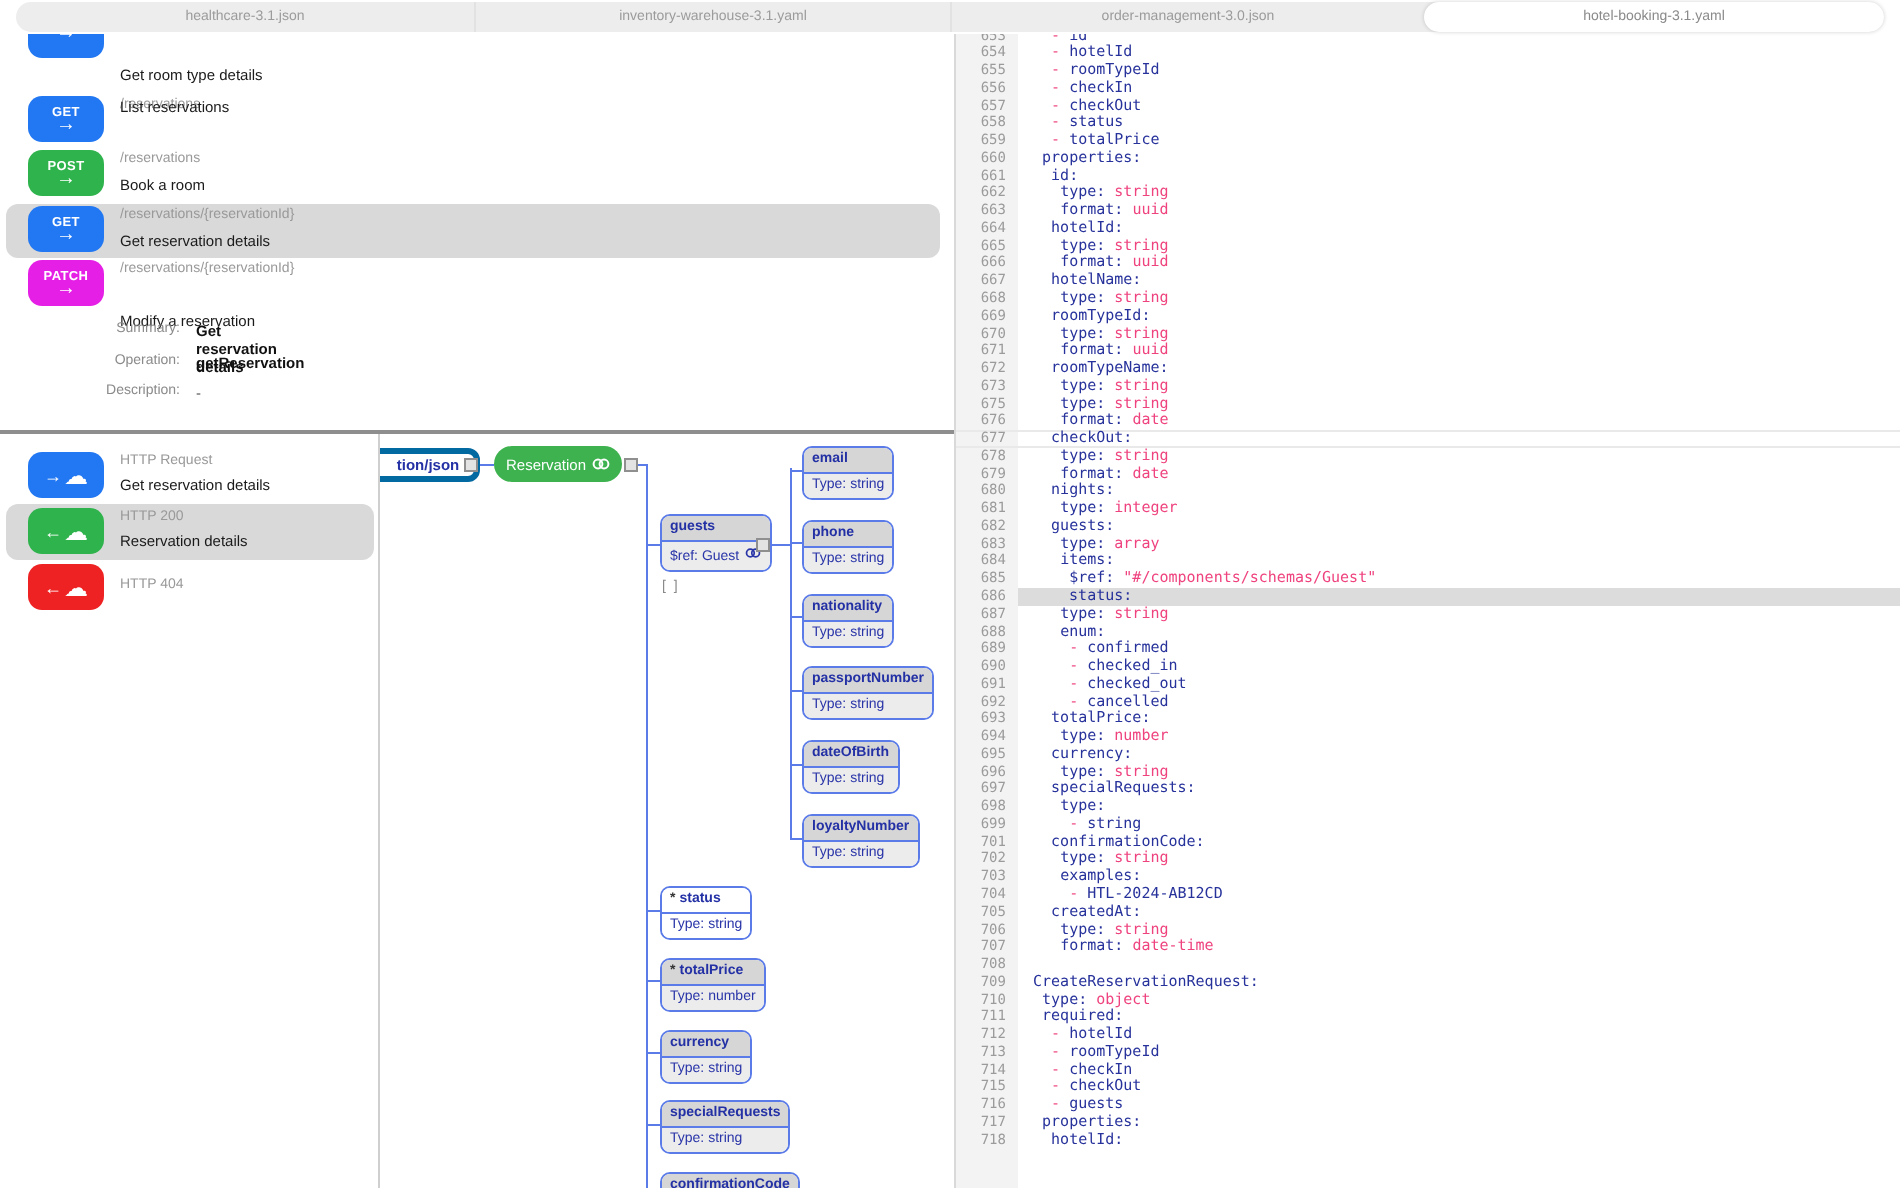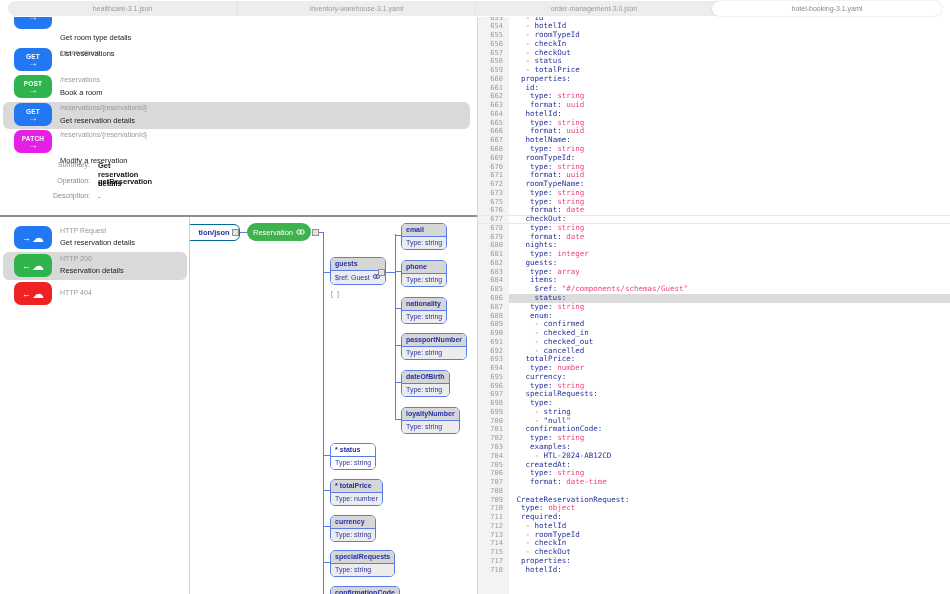--- a/index.html
+++ b/index.html
@@ -49,21 +49,21 @@
   .dline { position:absolute; background:#5b7be8; }
   .handle { position:absolute; width:7px; height:7px; background:#e3e3e3; border:1px solid #8f8f8f; z-index:3; }
   .dnode { position:absolute; border:1px solid #5b7be8; border-radius:5px; background:#fff;
            overflow:hidden; z-index:2; display:inline-block; }
   .dnode .ntitle { background:#d6d6d6; padding:2px 4px 2px 4px; font-size:7px; font-weight:bold;
                    color:#2431a5; line-height:8px; white-space:nowrap; }
   .dnode .nbody  { background:#ececec; border-top:1px solid #5b7be8; padding:2px 4px; font-size:7px;
                    color:#2a35a8; line-height:8px; white-space:nowrap; }
   .dnode.selected .ntitle, .dnode.selected .nbody { background:#fff; }
   .req-star { color:#333; font-weight:bold; margin-right:2px; }
-  .media-node { position:absolute; border:1px solid #0369a1; border-radius:6px; background:#fff;
+  .media-node { position:absolute; border:3px solid #0369a1; border-radius:6px; background:#fff;
                 color:#2431a5; font-size:7.5px; font-weight:bold; display:flex; align-items:center;
                 justify-content:center; z-index:2; white-space:nowrap; }
   .pill { position:absolute; background:#3db24e; border-radius:9px; color:#fff; font-size:7.5px;
           font-weight:normal; display:flex; align-items:center; justify-content:center; gap:3px; z-index:2; }
   .ghost-hint { position:absolute; font-size:7px; color:#8a8a8a; letter-spacing:1px; }
   .linkicon { display:inline-block; }
 
   
   .editor { position:absolute; left:477px; top:0; width:473px; height:594px; background:#fff;
             border-left:1px solid #d9d9d9; overflow:hidden; }
@@ -265,24 +265,20 @@
         </div>
         <div class="cl">
           <span class="ln">698</span>
           <span class="code">    <span class="tk-key">type:</span></span>
         </div>
         <div class="cl">
           <span class="ln">699</span>
           <span class="code">     <span class="tk-dash">- </span><span class="tk-item">string</span></span>
         </div>
         <div class="cl">
-          <span class="ln">700</span>
-          <span class="code">     <span class="tk-dash">- </span><span class="tk-item">"null"</span></span>
-        </div>
-        <div class="cl">
           <span class="ln">701</span>
           <span class="code">   <span class="tk-key">confirmationCode:</span></span>
         </div>
         <div class="cl">
           <span class="ln">702</span>
           <span class="code">    <span class="tk-key">type:</span> <span class="tk-val">string</span></span>
         </div>
         <div class="cl">
           <span class="ln">703</span>
           <span class="code">    <span class="tk-key">examples:</span></span>
@@ -327,20 +323,24 @@
           <span class="ln">713</span>
           <span class="code">   <span class="tk-dash">- </span><span class="tk-item">roomTypeId</span></span>
         </div>
         <div class="cl">
           <span class="ln">714</span>
           <span class="code">   <span class="tk-dash">- </span><span class="tk-item">checkIn</span></span>
         </div>
         <div class="cl">
           <span class="ln">715</span>
           <span class="code">   <span class="tk-dash">- </span><span class="tk-item">checkOut</span></span>
+        </div>
+        <div class="cl">
+          <span class="ln">716</span>
+          <span class="code">   <span class="tk-dash">- </span><span class="tk-item">guests</span></span>
         </div>
         <div class="cl">
           <span class="ln">717</span>
           <span class="code">  <span class="tk-key">properties:</span></span>
         </div>
         <div class="cl">
           <span class="ln">718</span>
           <span class="code">   <span class="tk-key">hotelId:</span></span>
         </div>
       </div>

